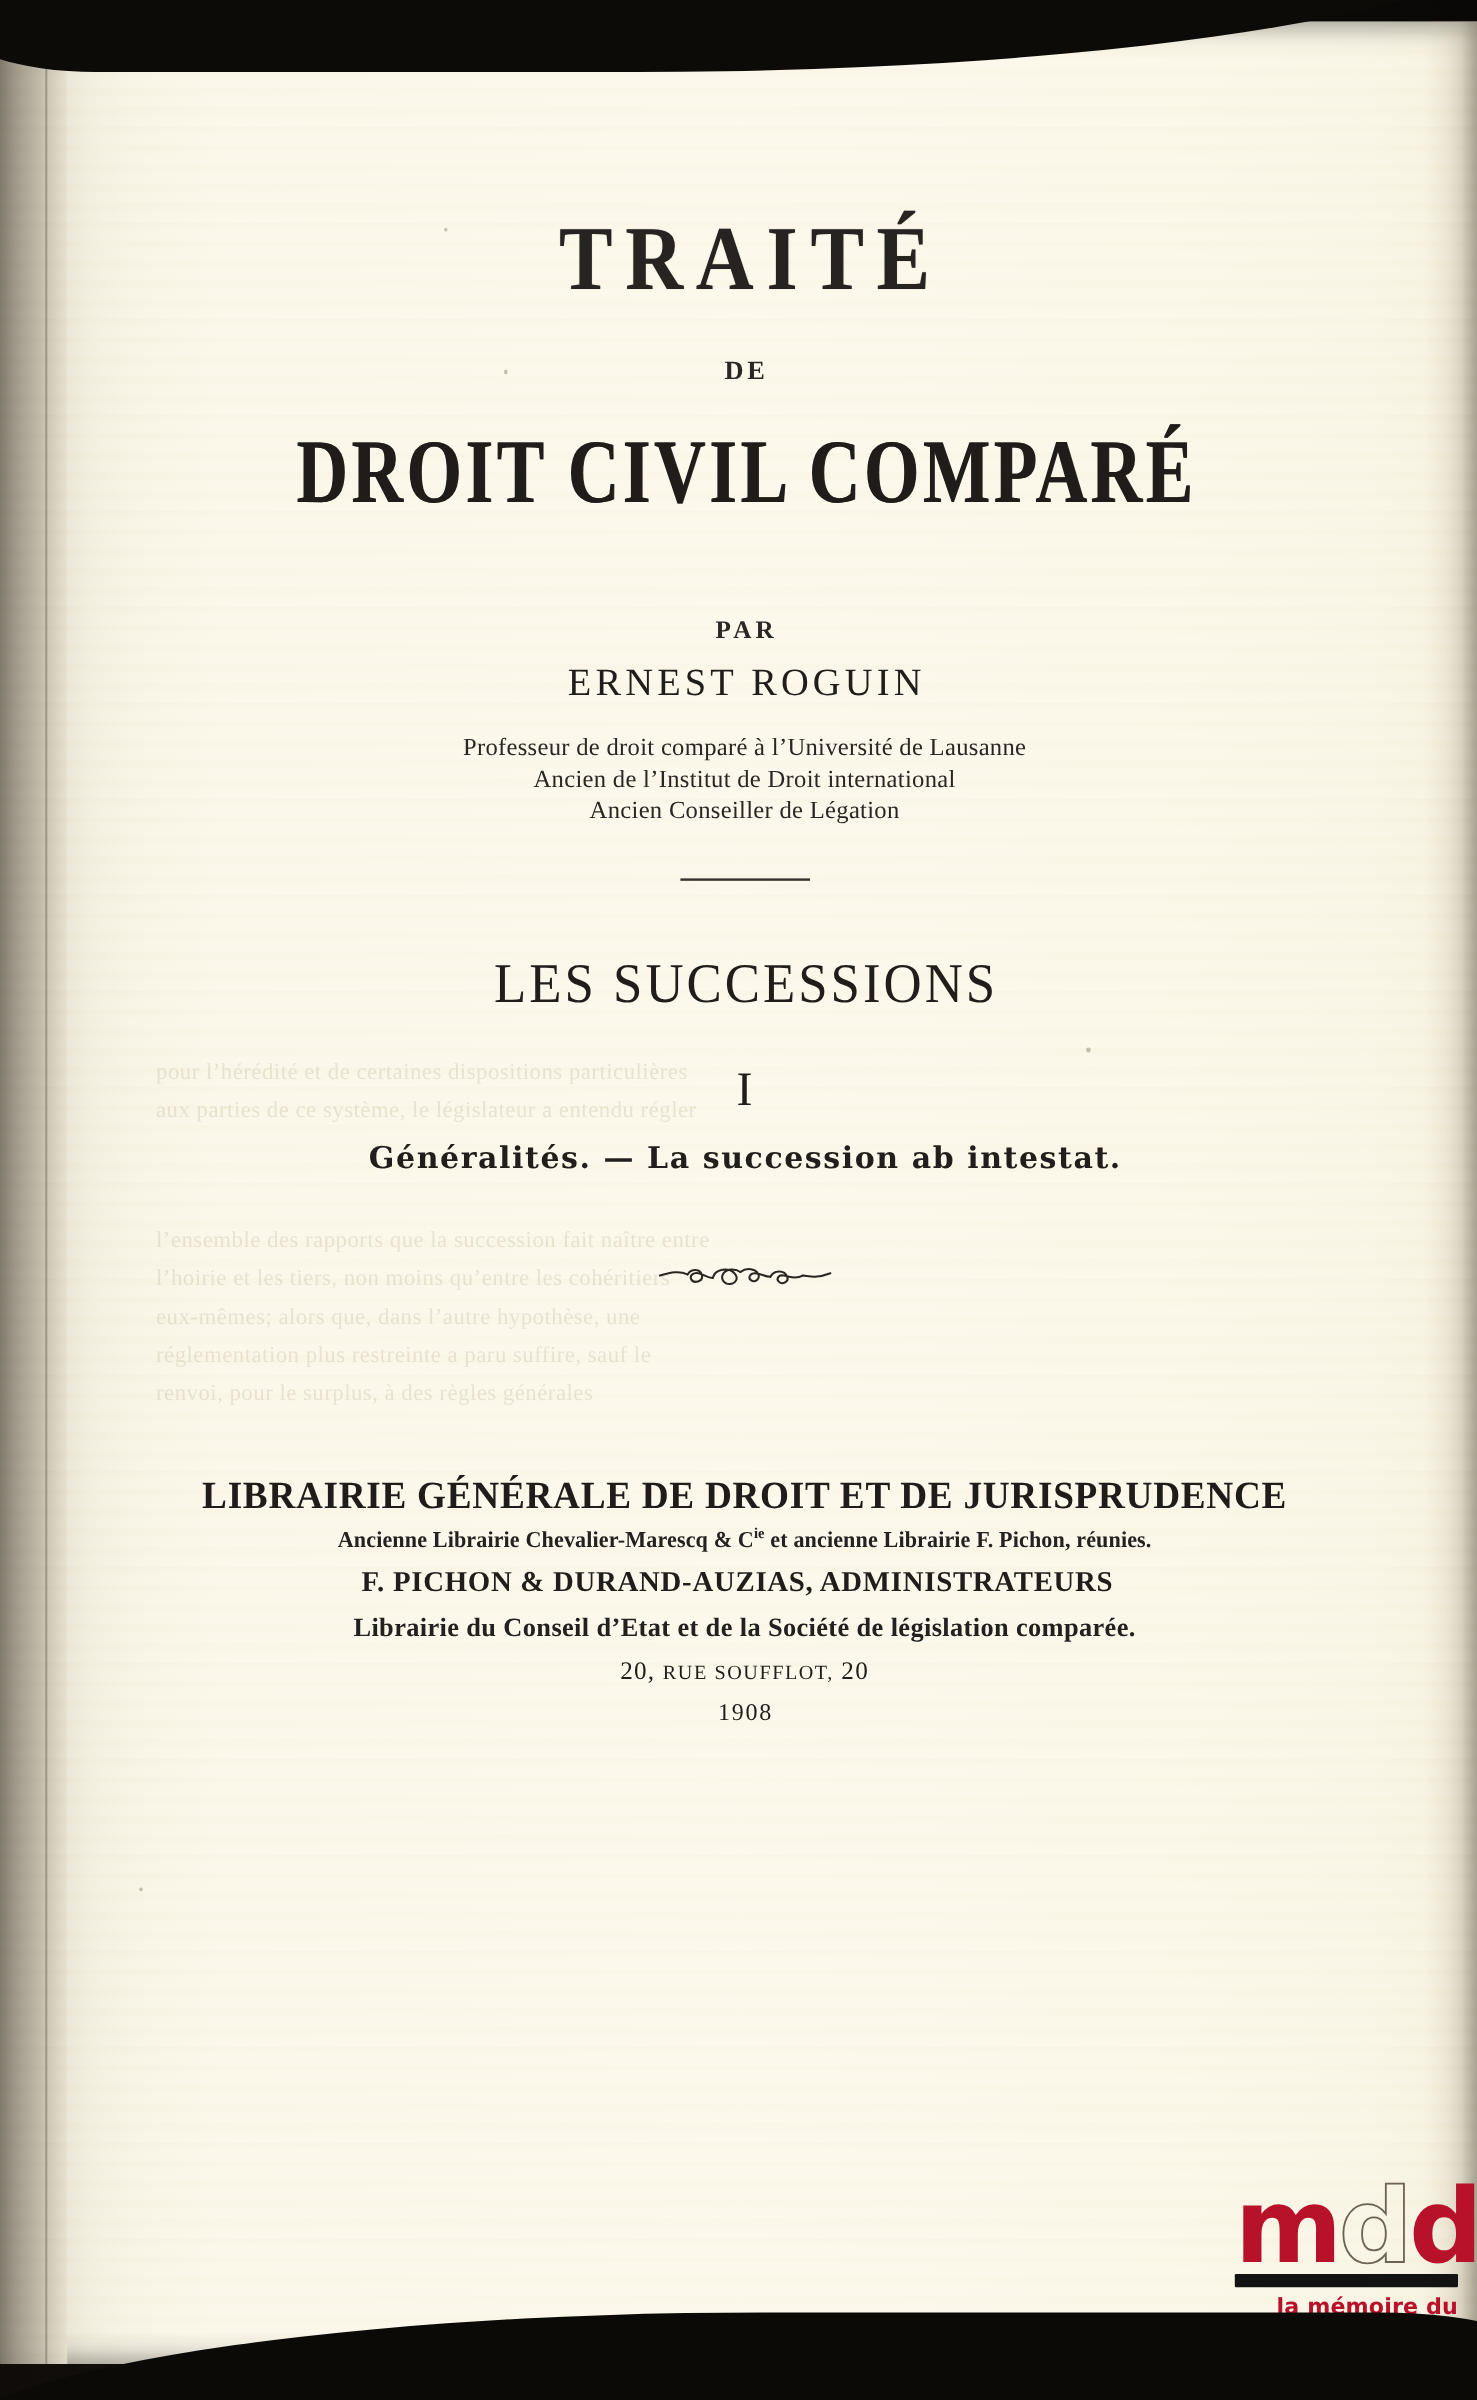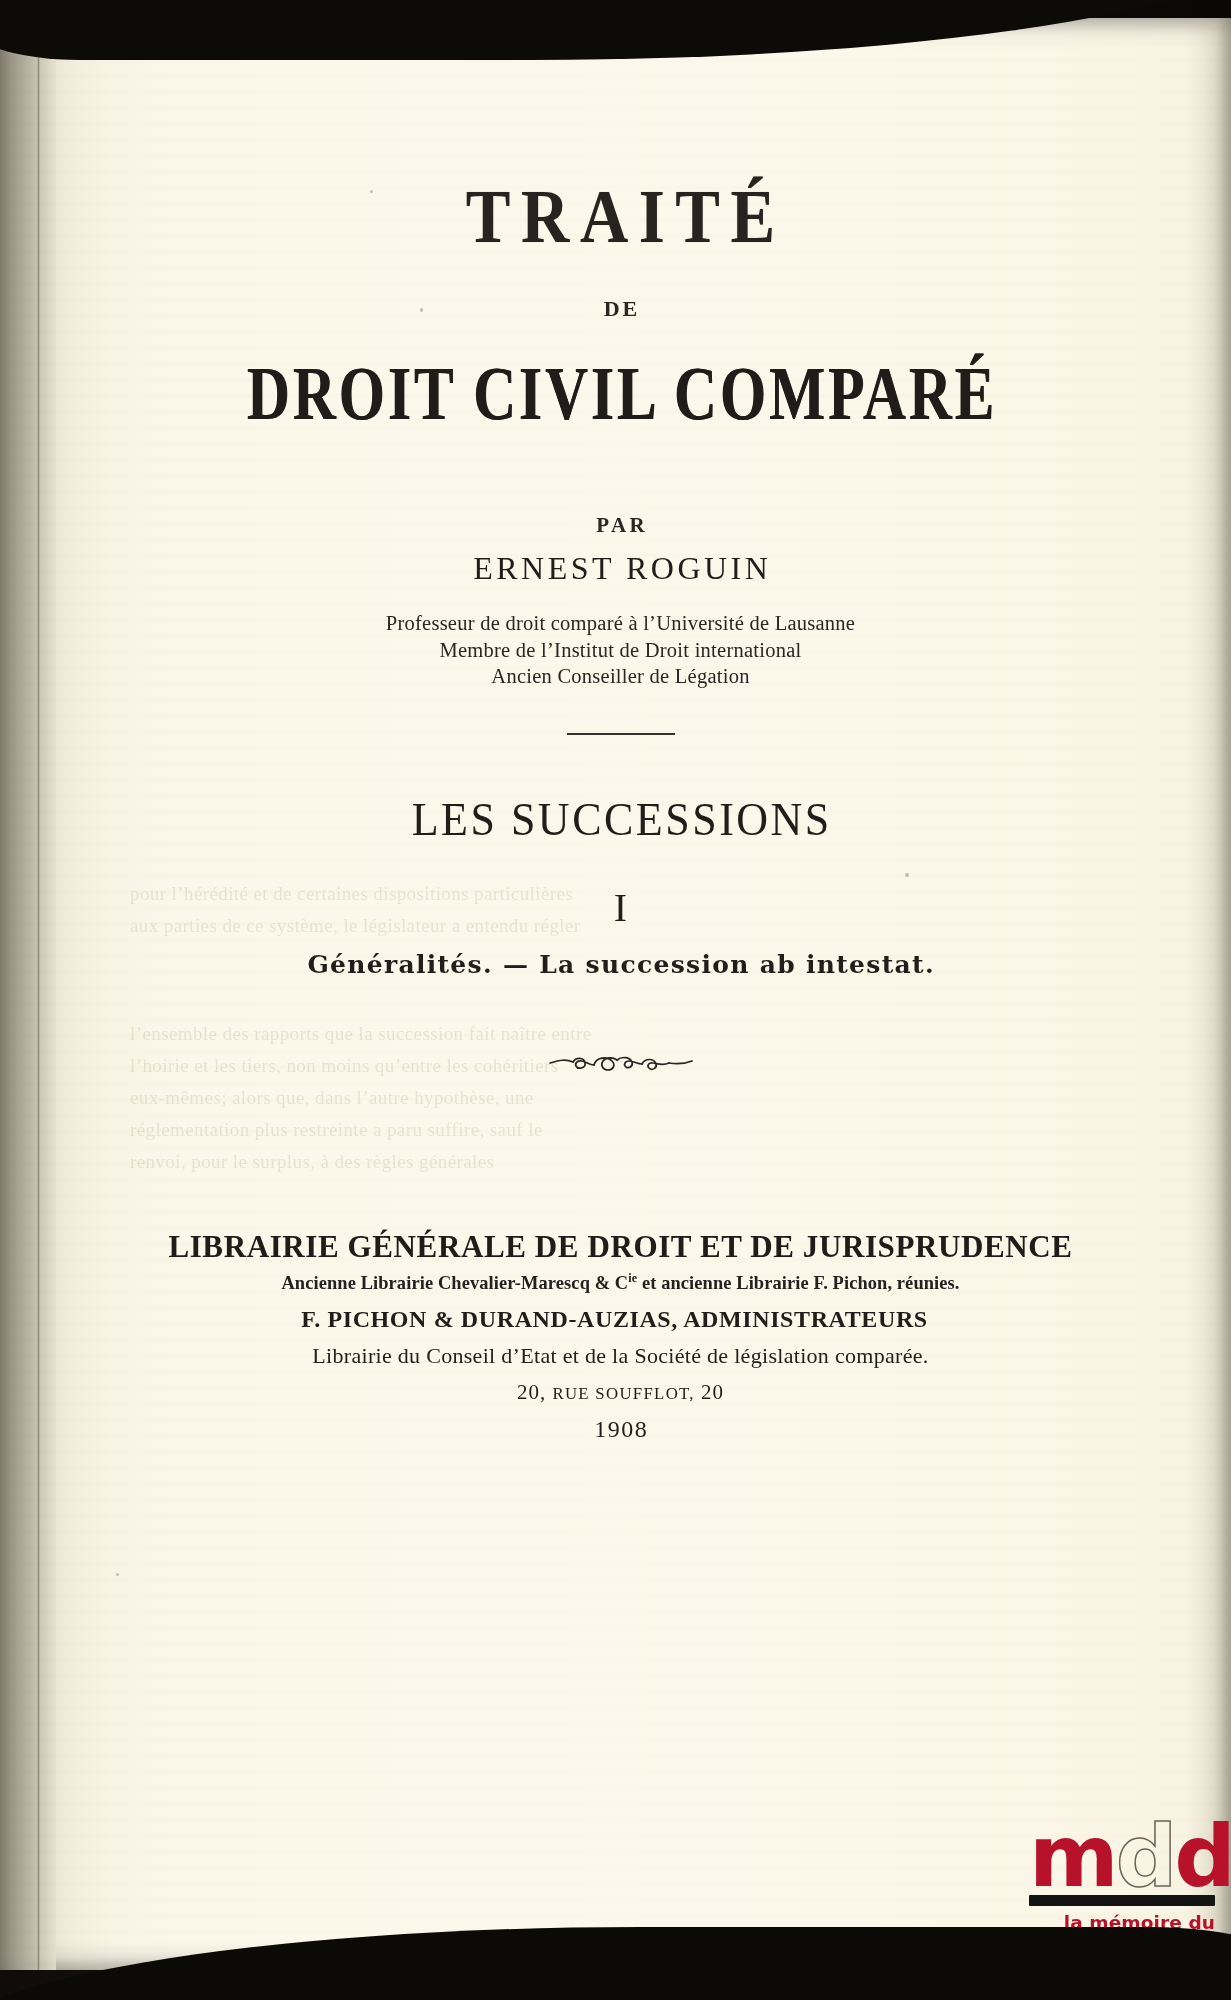--- a/index.html
+++ b/index.html
@@ -211,34 +211,34 @@
   }
   .pub-anc sup{font-size:.66em; vertical-align:super;}
   .pub-adm{
     position:absolute; left:0; right:12px; top:1288px;
     font-size:24px; font-weight:700;
     letter-spacing:.6px;
     color:#201d1a;
   }
   .pub-cons{
     position:absolute; left:0; right:0; top:1325px;
-    font-size:22px; font-weight:400;
+    font-size:22px; font-weight:700;
     letter-spacing:.3px;
     color:#232020;
   }
   .pub-addr{
     position:absolute; left:0; right:0; top:1362px;
     font-size:21px; font-weight:400;
     letter-spacing:1px;
     color:#201d1a;
   }
   .pub-addr .sc{font-size:.80em; letter-spacing:1.3px;}
   .pub-year{
     position:absolute; left:0; right:0; top:1398px;
-    font-size:24px; font-weight:400;
+    font-size:20px; font-weight:400;
     letter-spacing:1.5px; text-indent:1.5px;
     color:#201d1a;
   }
 
   
   .logo{
     position:absolute;
     right:16px; bottom:16px;
     width:186px;
     text-align:left;
@@ -316,21 +316,21 @@
 
       <div class="t-traite">TRAITÉ</div>
       <div class="t-de">DE</div>
       <div class="t-main">DROIT CIVIL COMPARÉ</div>
 
       <div class="t-par">PAR</div>
       <div class="t-author">ERNEST ROGUIN</div>
 
       <div class="t-cred">
         <div>Professeur de droit comparé à l’Université de Lausanne</div>
-        <div>Membre de l’Institut de Droit international</div>
+        <div>Ancien de l’Institut de Droit international</div>
         <div>Ancien Conseiller de Légation</div>
       </div>
 
       <div class="rule"><i></i></div>
 
       <div class="t-succ">LES SUCCESSIONS</div>
       <div class="t-roman">I</div>
       <div class="t-sub">Généralités. — La succession ab intestat.</div>
 
       <div class="orn">

